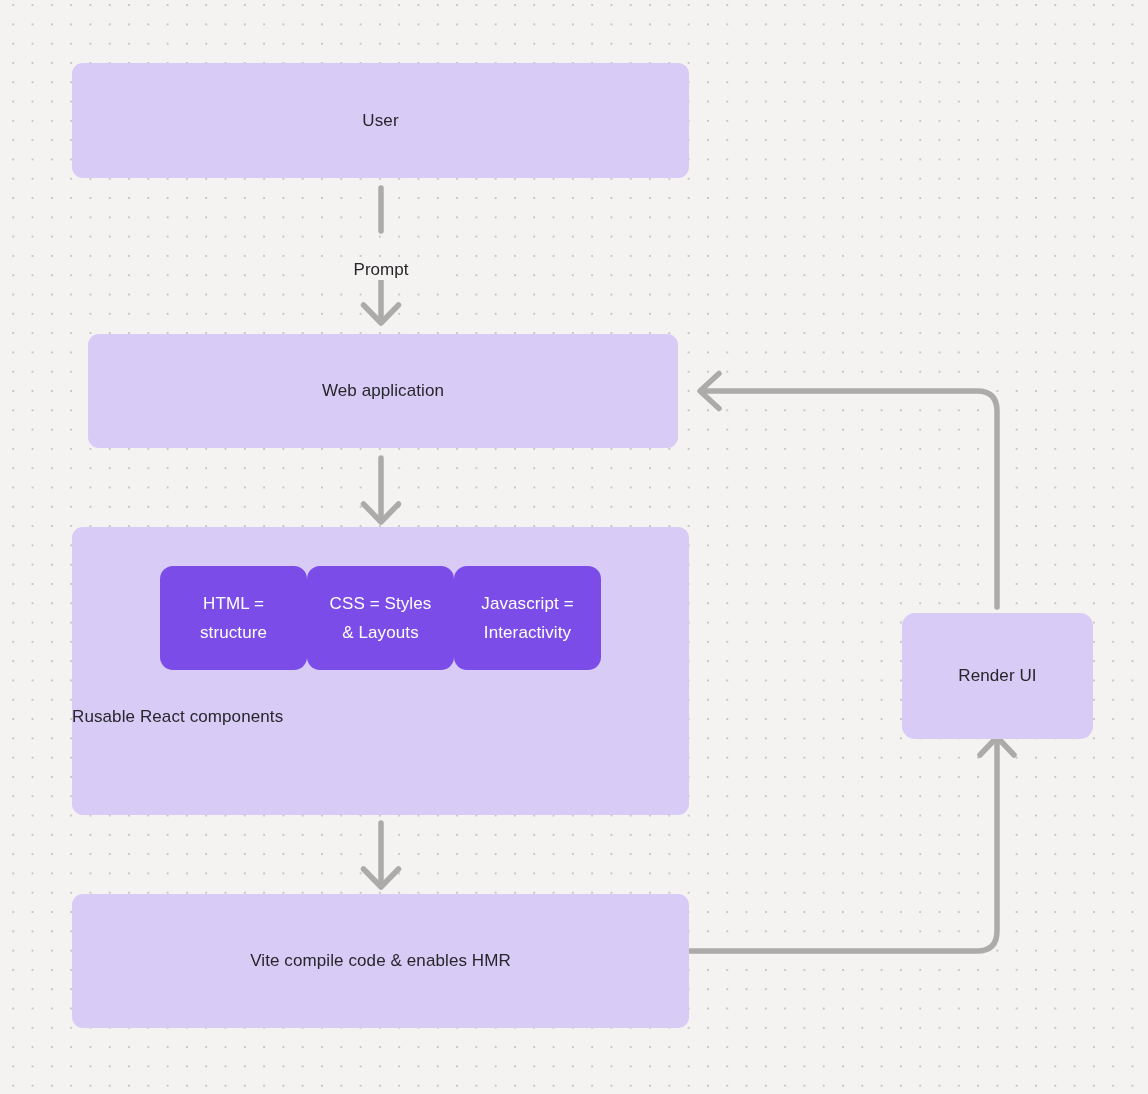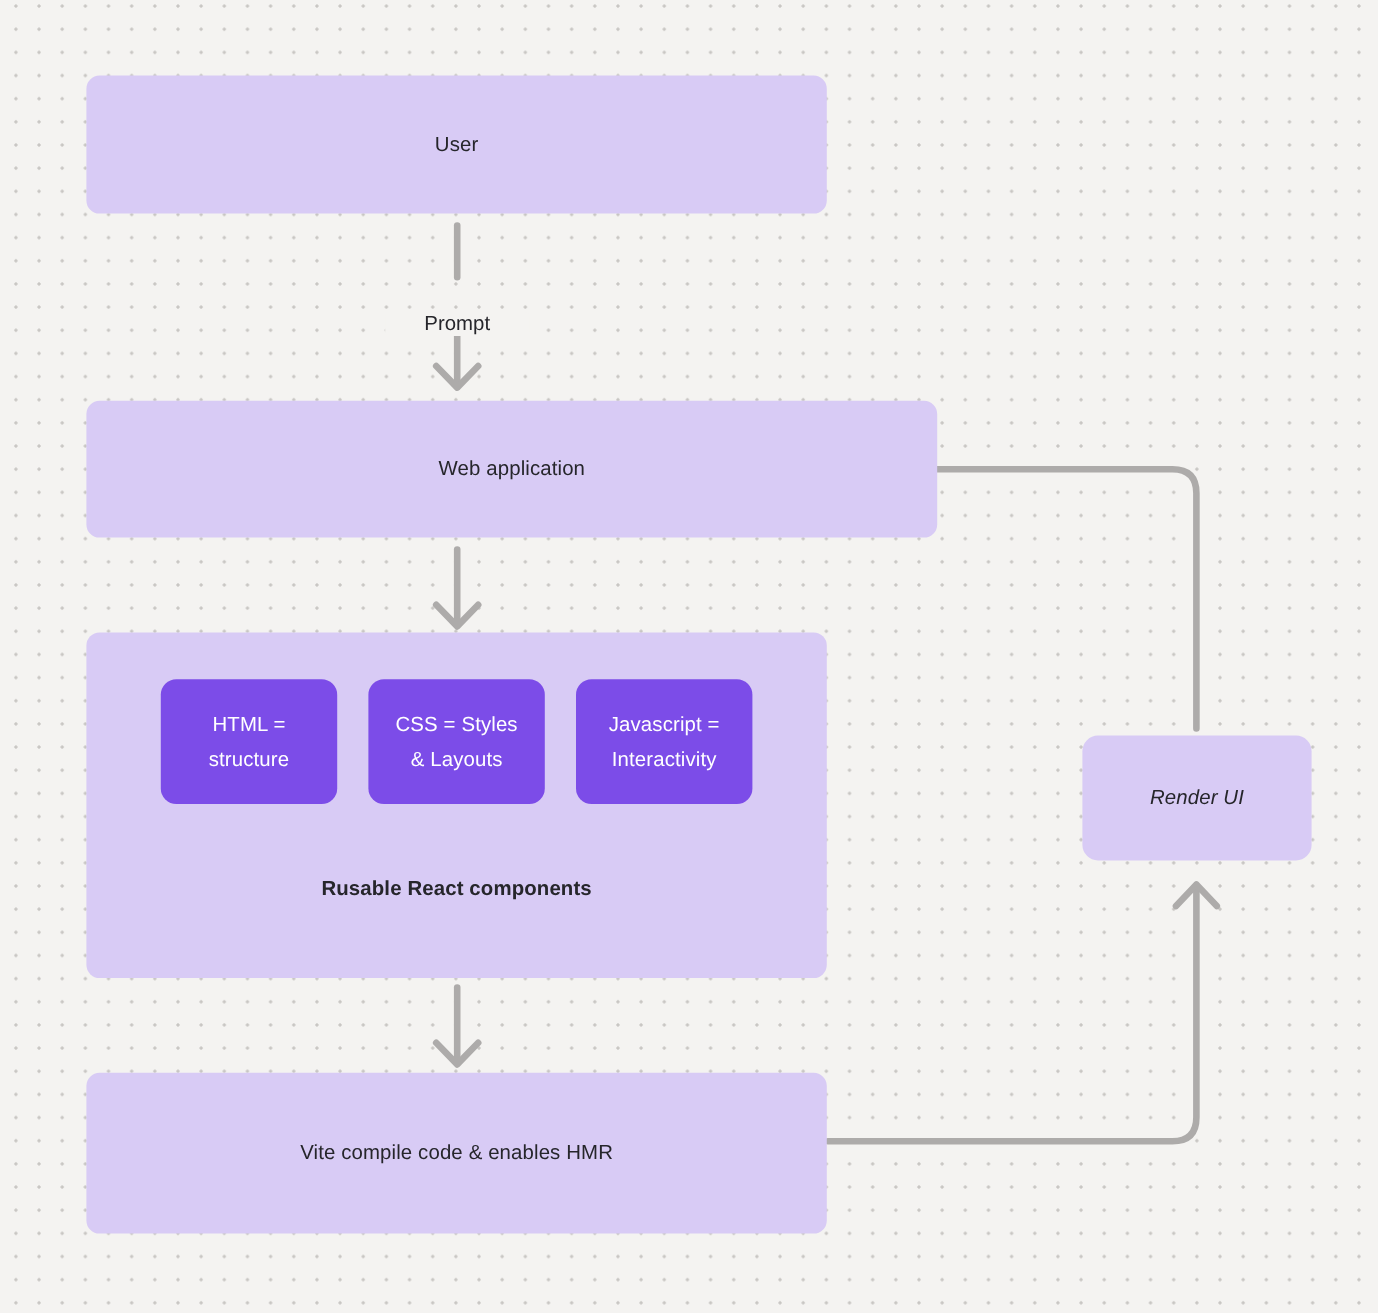--- a/index.html
+++ b/index.html
@@ -40,43 +40,42 @@
   .node{
     position:absolute;
     background:var(--node-fill);
     border-radius:11px;
     display:flex;align-items:center;justify-content:center;
     color:var(--text);
     font-size:17px;font-weight:500;
     letter-spacing:.1px;
   }
   .node-user{left:72px;top:63px;width:617px;height:115px;}
-  .node-web{left:72px;top:334px;width:709px;height:114px;}
+  .node-web{left:88px;top:334px;width:590px;height:114px;}
   .node-container{left:72px;top:527px;width:617px;height:288px;display:block;}
   .node-vite{left:72px;top:894px;width:617px;height:134px;}
-  .node-render{left:902px;top:613px;width:191px;height:104px;border-radius:13px;font-style:italic;}
+  .node-render{left:902px;top:613px;width:191px;height:126px;border-radius:13px;}
   .chip-row{
     position:absolute;left:0;top:39px;width:100%;
-    display:flex;justify-content:center;gap:26px;
+    display:flex;justify-content:center;
   }
   .chip{
     width:147px;height:104px;
     background:var(--chip-fill);
     border-radius:13px;
     display:flex;flex-direction:column;align-items:center;justify-content:center;
     color:var(--chip-text);
     font-size:17px;font-weight:500;
     line-height:29px;
     text-align:center;
   }
   .container-caption{
-    position:absolute;left:0;top:204px;width:100%;
-    text-align:center;
+    position:absolute;left:0;top:180px;width:100%;
     color:var(--text);
-    font-size:17px;font-weight:700;
+    font-size:17px;font-weight:400;
   }
   .edge-label{
     position:absolute;left:321px;top:244px;width:120px;
     text-align:center;
     color:var(--text);
     font-size:17px;font-weight:500;
     background:var(--bg);
     border-radius:4px;
     margin-top:16px;
   }

